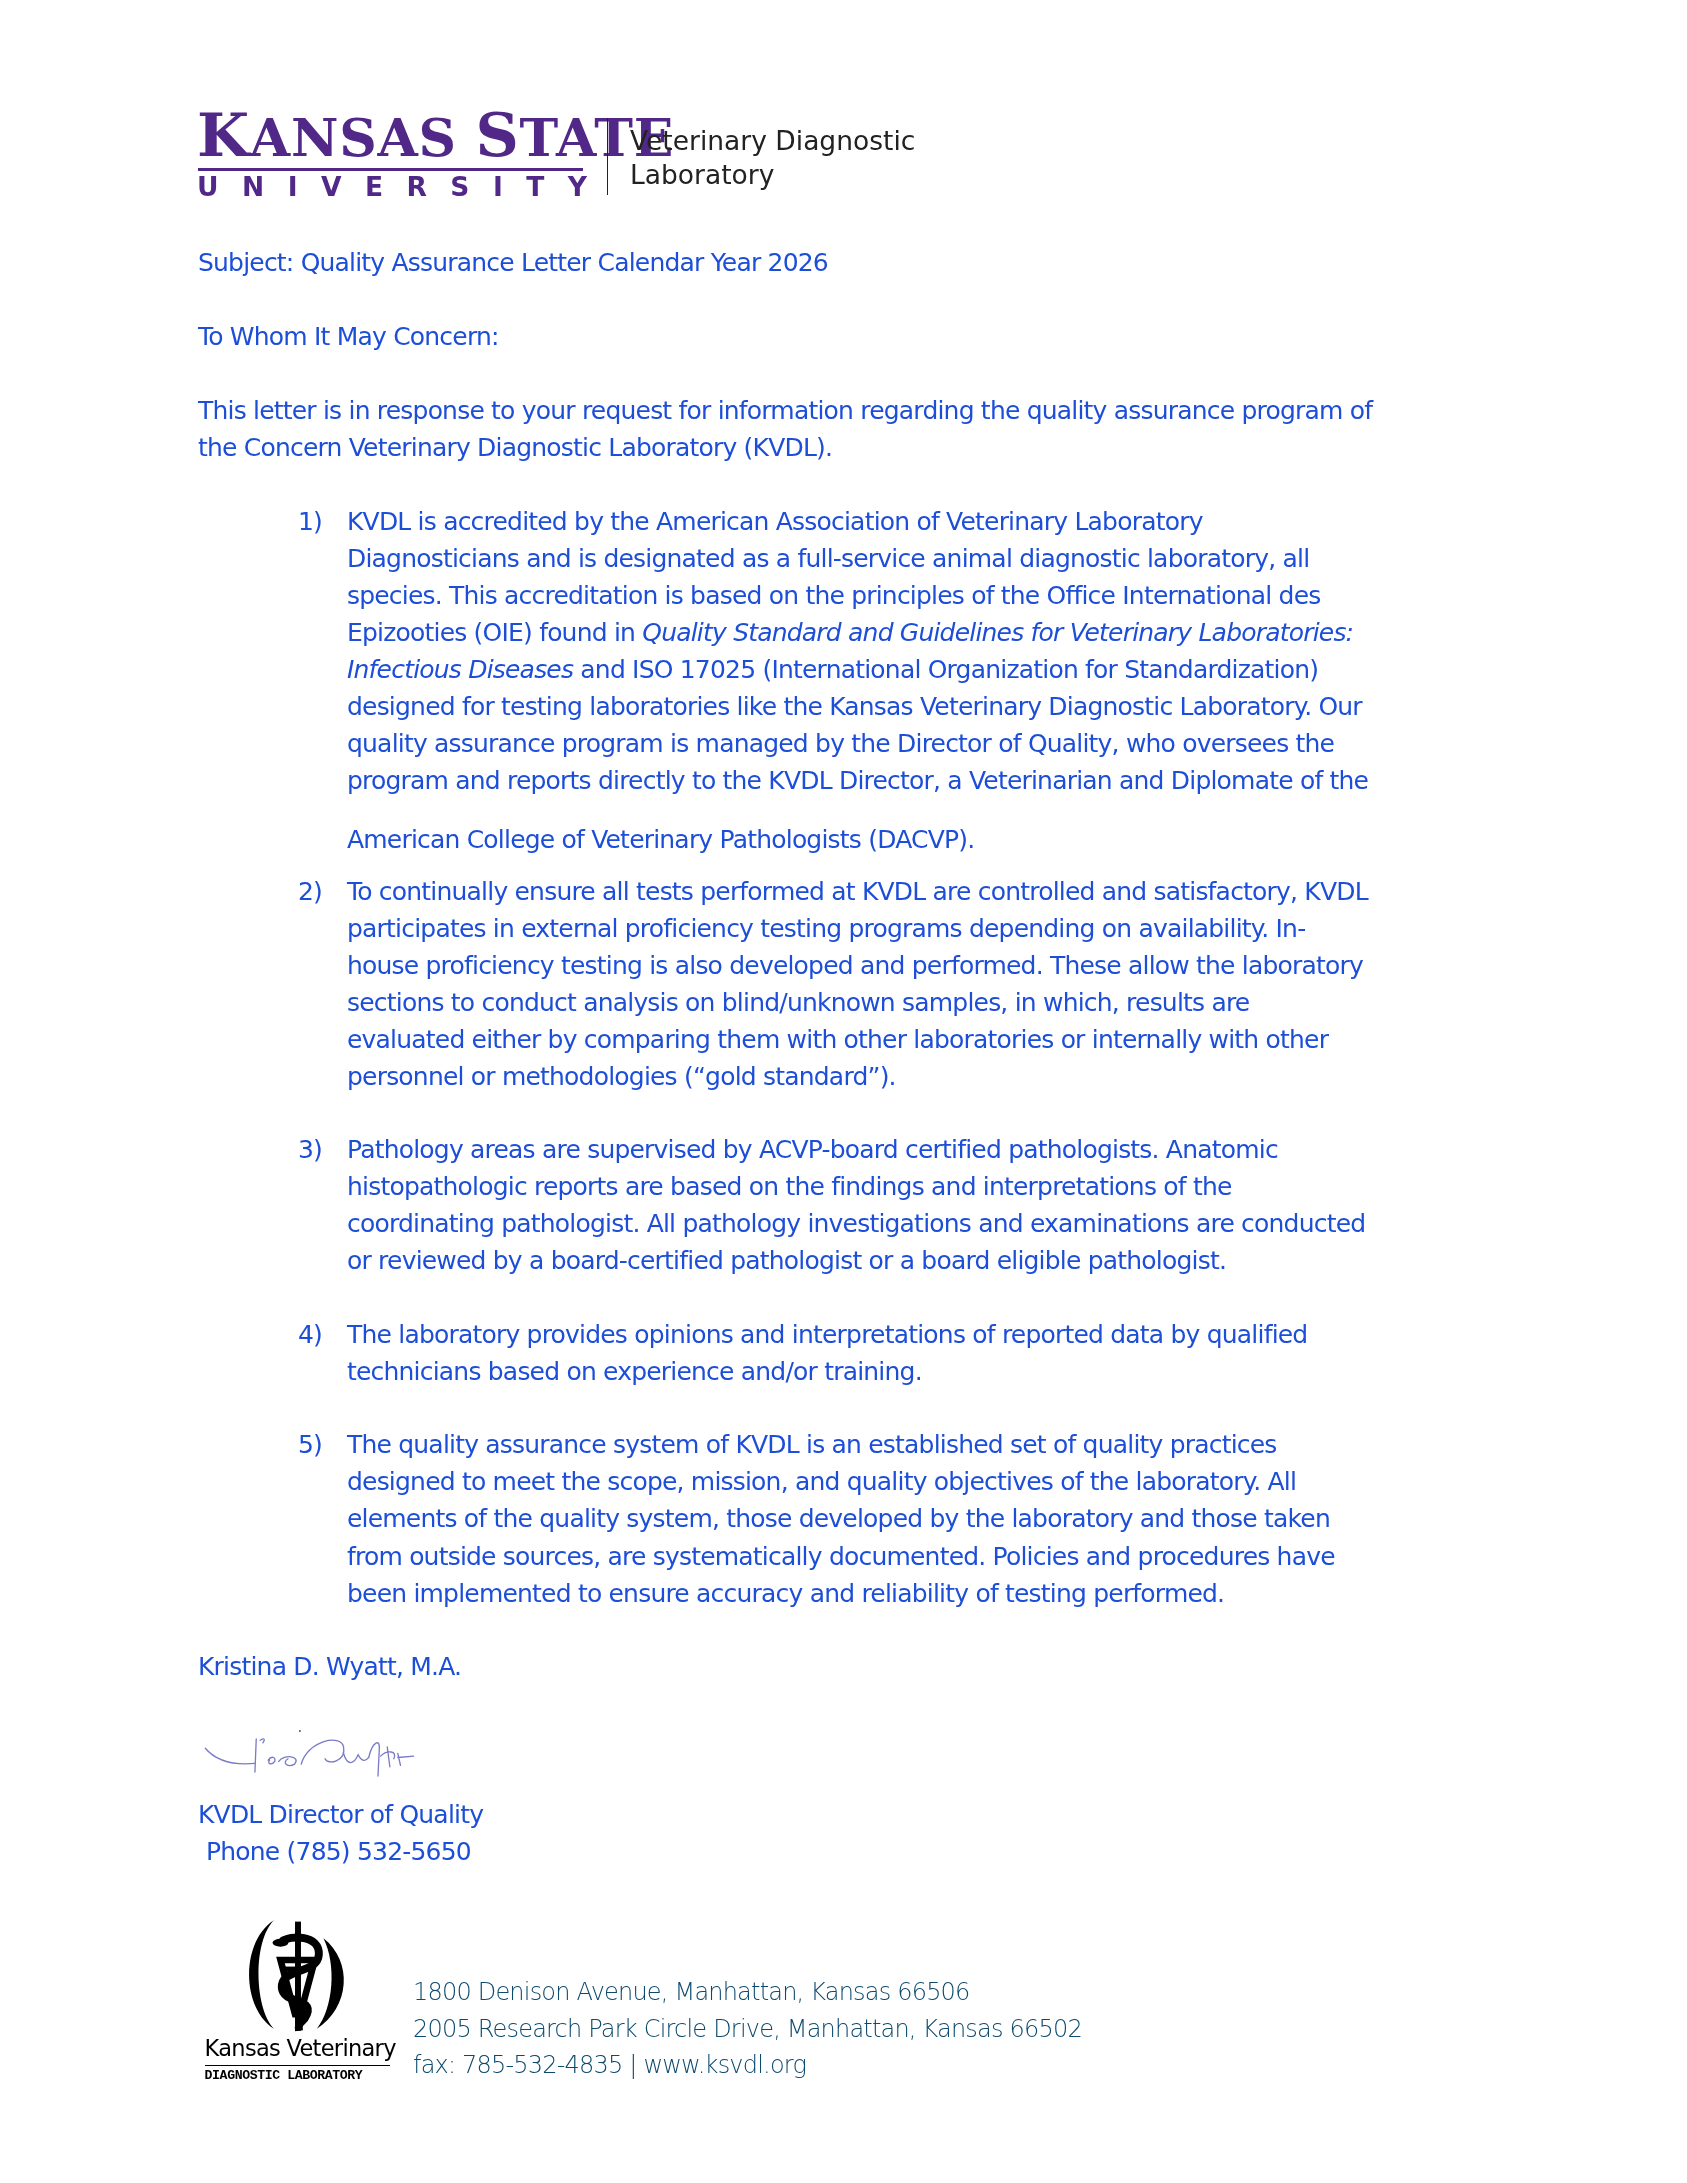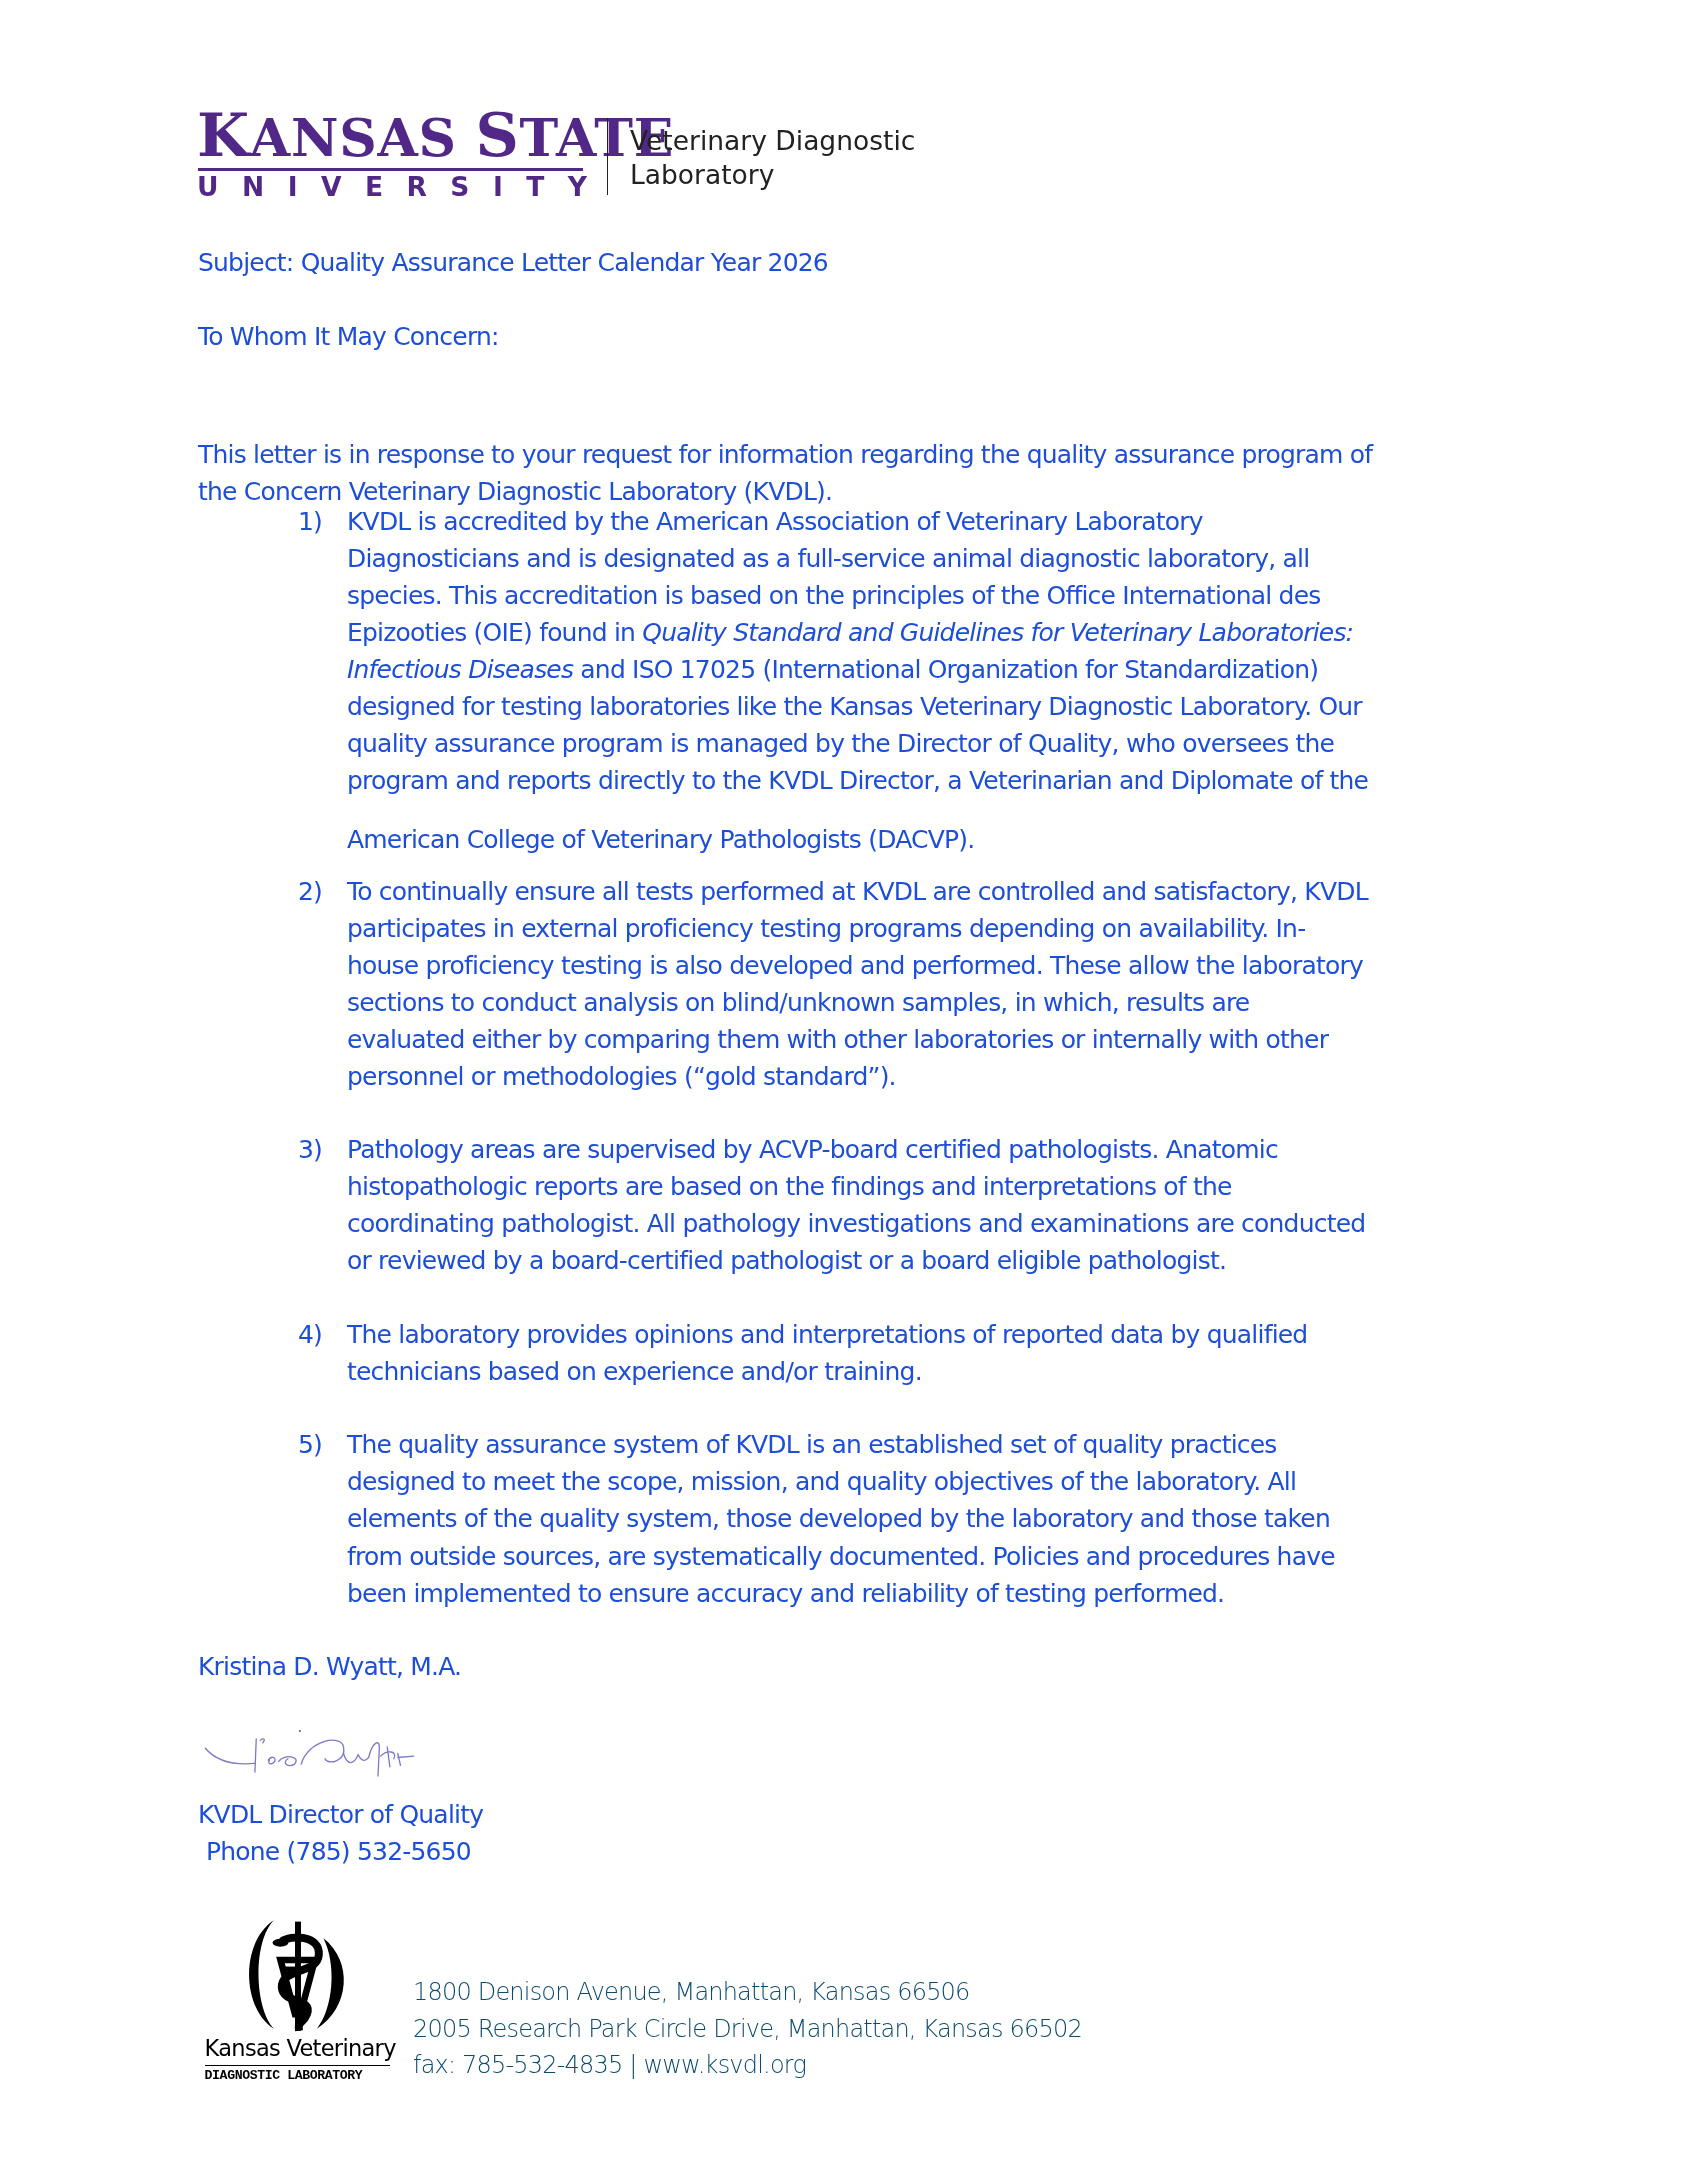--- a/index.html
+++ b/index.html
@@ -15,21 +15,21 @@
   .ksu-rule { left: 1.3px; top: 63px; width: 385px; height: 3.3px; background: #512888; }
   .ksu-univ { left: 0; top: 69px; width: 390px; font-family: "DejaVu Sans", sans-serif; font-weight: bold;
               color: #512888; font-size: 26.5px; line-height: 1; display: flex; justify-content: space-between; }
   #header-sep { left: 607px; top: 118px; width: 1.3px; height: 77px; background: #222; }
   #lab-name { left: 630px; top: 124px; font-family: "DejaVu Sans", sans-serif; font-size: 26.5px; line-height: 34px; color: #222; }
 
   
   .txt { font-family: "DejaVu Sans", sans-serif; font-size: 25px; letter-spacing: -0.8px; color: #1d4ed8; white-space: nowrap; }
   #subject { left: 198px; top: 248px; }
   #salutation { left: 198px; top: 322px; }
-  .intro { left: 198px; margin-top: 44px; }
+  .intro { left: 198px; }
   .item-num { left: 298px; }
   .line { left: 347px; }
   em { font-style: italic; }
 
   
   #signature { left: 202px; top: 1727px; width: 258px; height: 53px; }
 
   
   #kvdl-logo { left: 198px; top: 1915px; width: 198px; height: 185px; }
   .kvdl-name { left: 6.6px; top: 120px; font-family: "DejaVu Sans", sans-serif; font-size: 22.5px; letter-spacing: -0.7px; white-space: nowrap; }

